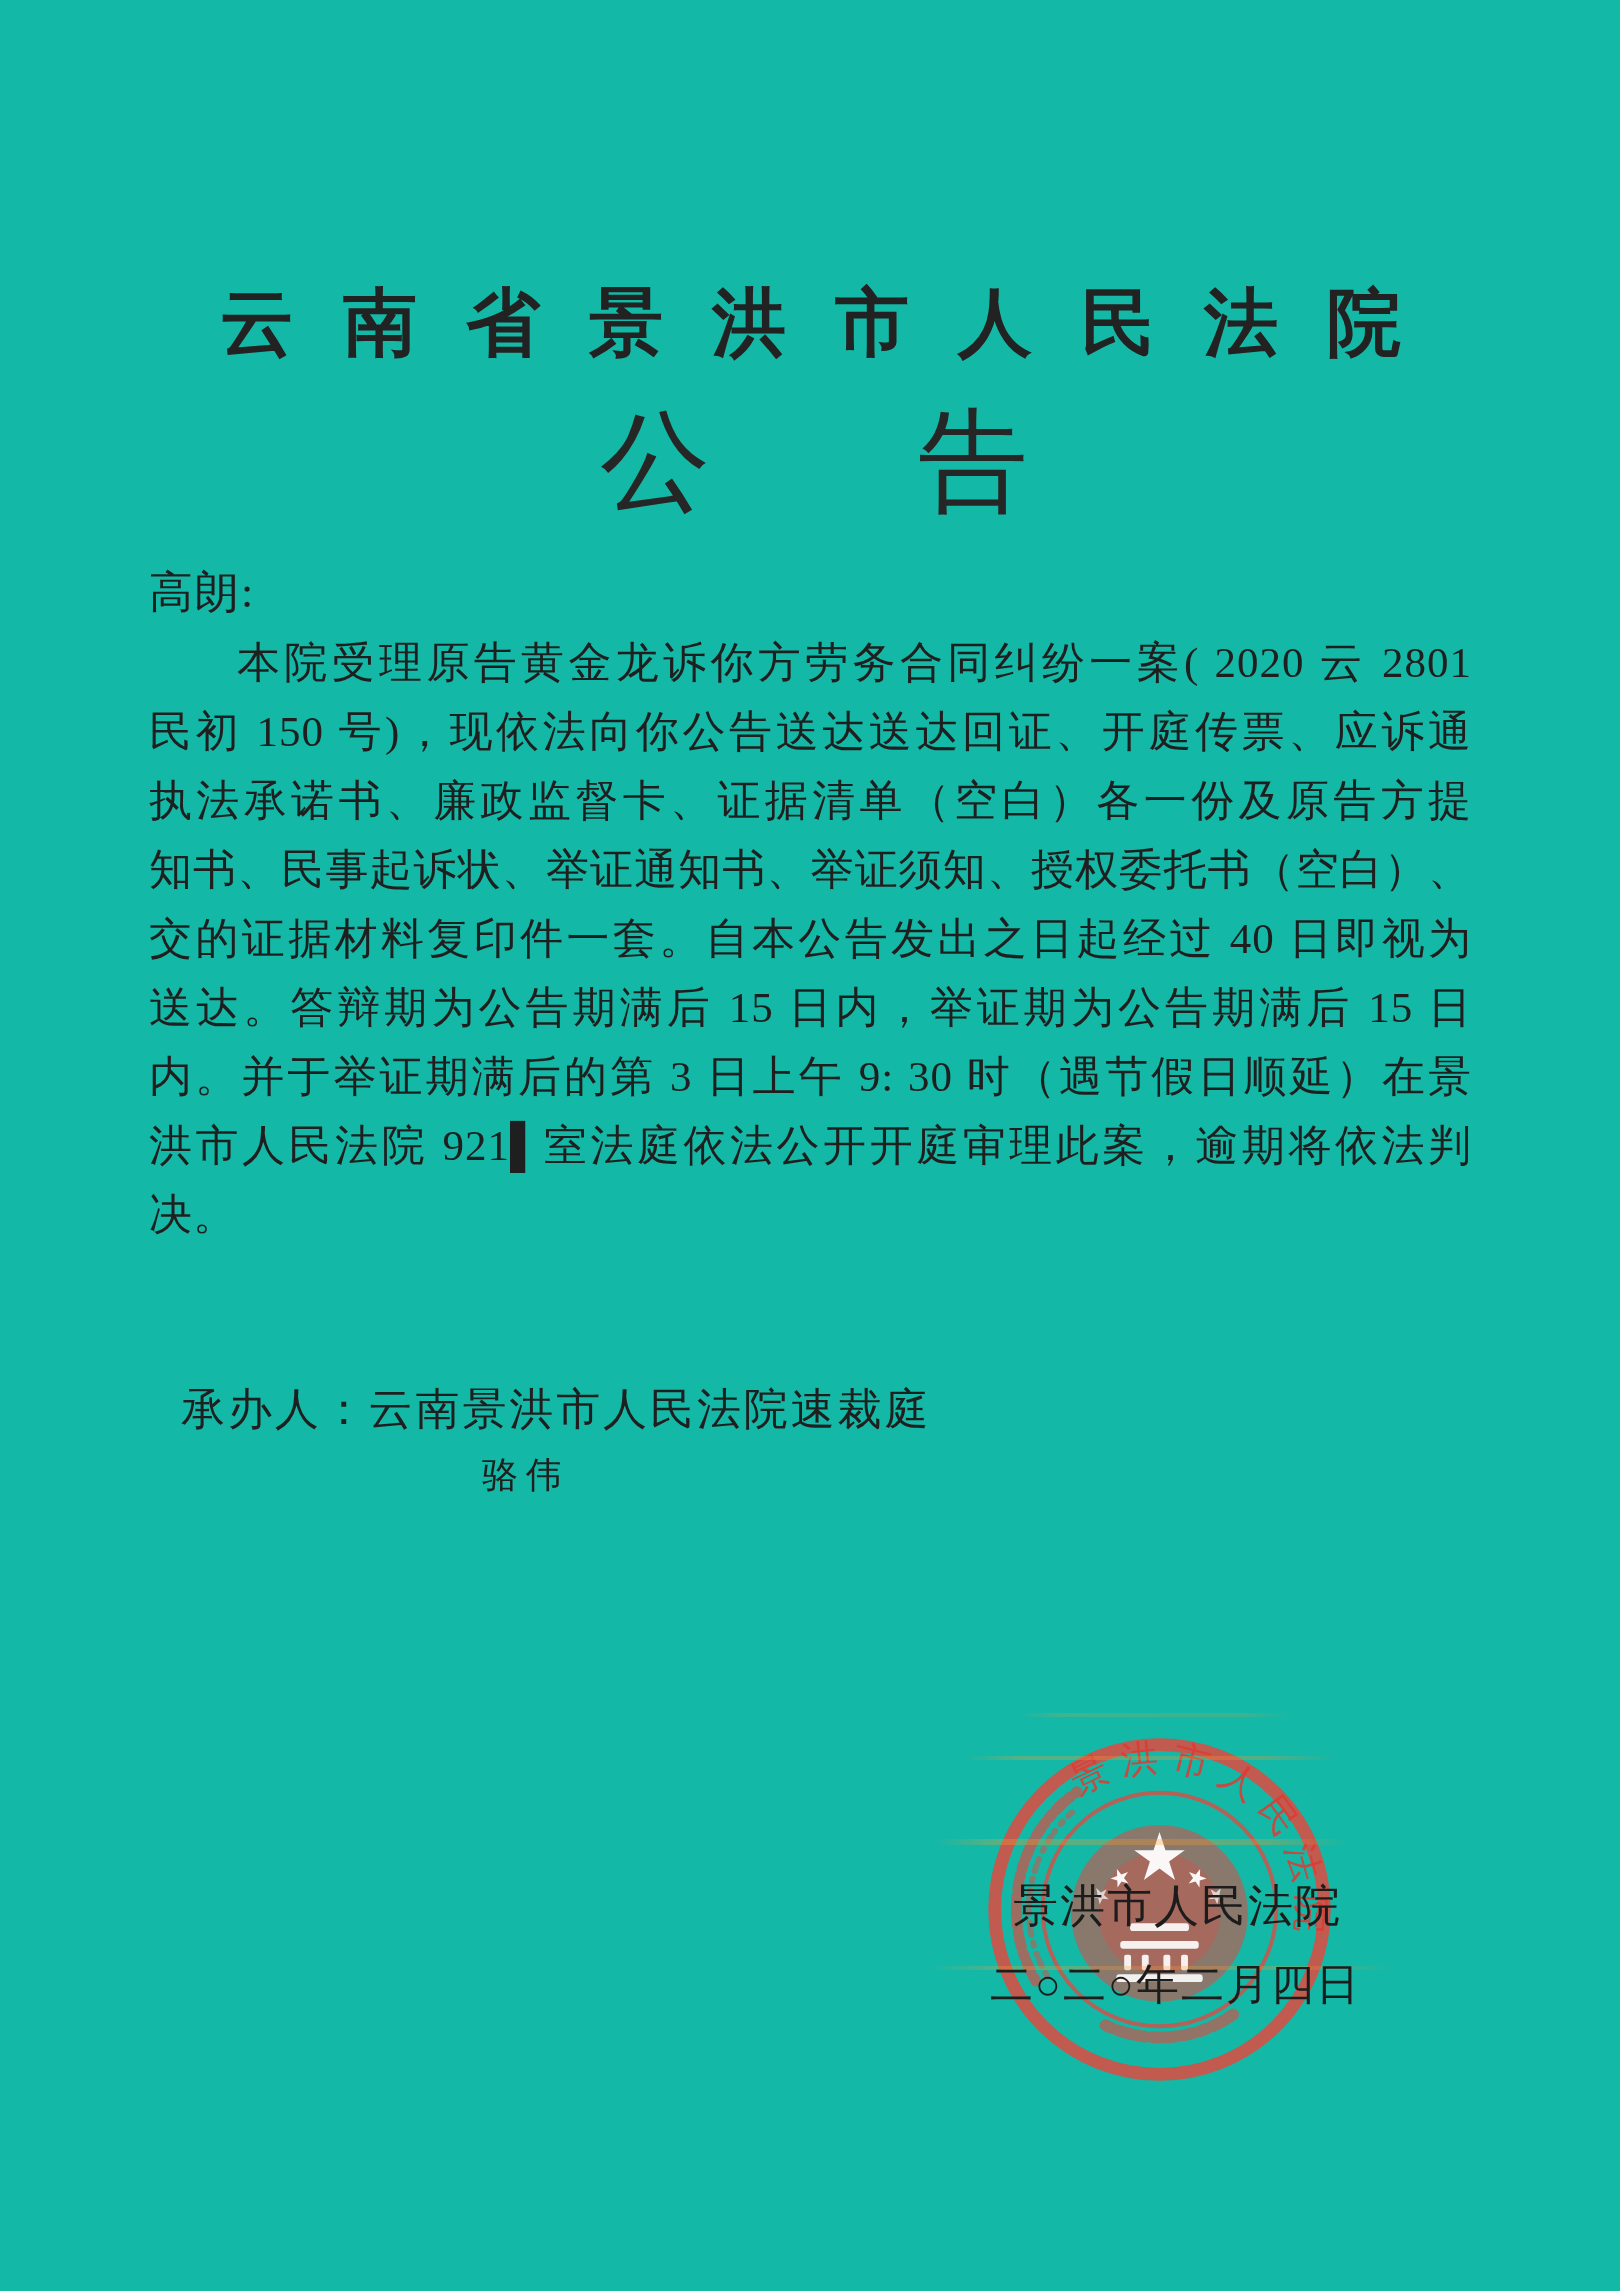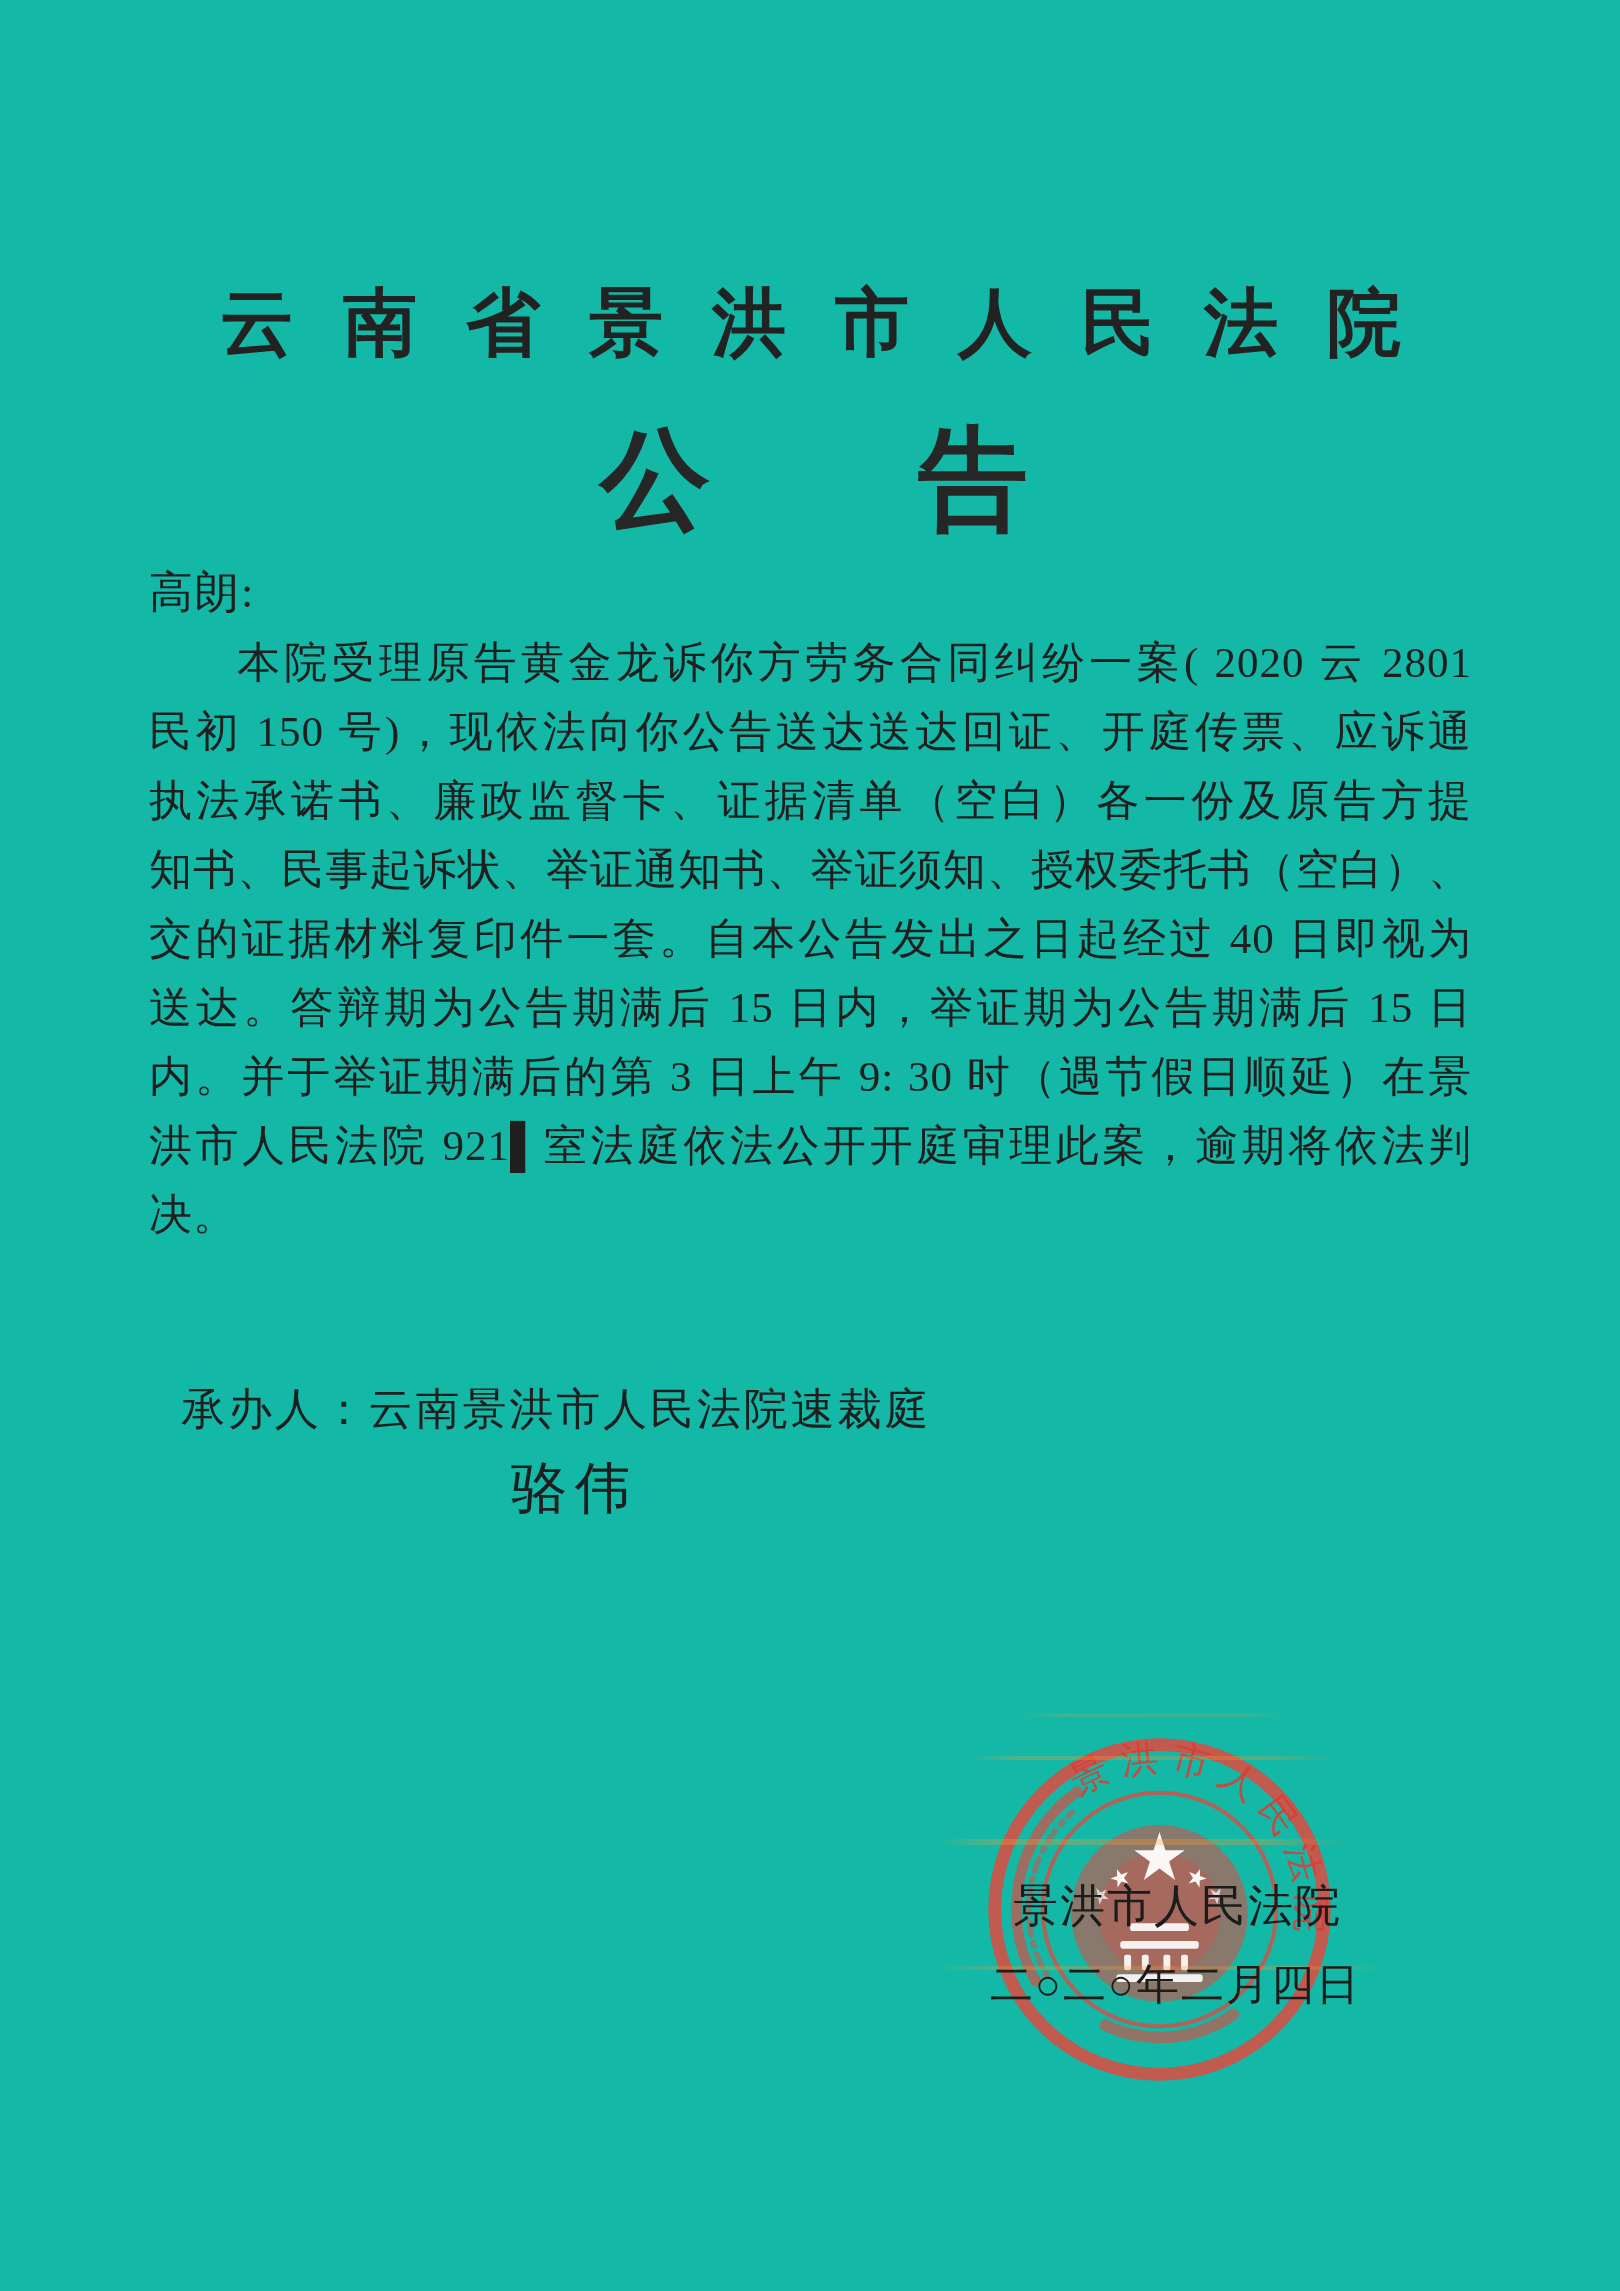--- a/index.html
+++ b/index.html
@@ -12,22 +12,22 @@
     color:#1f1f1f;
     overflow:hidden;
   }
   .court-title{
     position:absolute;top:274px;left:220px;
     font-size:74px;font-weight:600;
     letter-spacing:49px;white-space:nowrap;
     color:#222;
   }
   .notice-heading{
-    position:absolute;top:406px;left:600px;
-    font-size:110px;font-weight:700;
+    position:absolute;top:388px;left:600px;
+    font-size:110px;font-weight:400;
     letter-spacing:208px;white-space:nowrap;
     color:#262626;
   }
   .salutation{
     position:absolute;top:563px;left:149px;
     font-size:44px;letter-spacing:2px;
   }
   .notice-body{
     position:absolute;top:628px;left:149px;width:1323px;
     font-size:43px;line-height:69px;letter-spacing:1px;
@@ -37,21 +37,21 @@
     text-align-last:justify;
   }
   .body-line:first-child{ text-indent:88px; }
   .body-line:last-child{ text-align-last:left; }
   .handler-line{
     position:absolute;top:1380px;left:149px;
     font-size:44px;letter-spacing:2.9px;margin-left:32px;
   }
   .handler-name{
     position:absolute;top:1451px;left:482px;
-    font-size:56px;letter-spacing:7.8px;margin-left:29px;
+    font-size:36px;letter-spacing:7.8px;
   }
   .seal-svg{
     position:absolute;left:977px;top:1727px;
     width:365px;height:365px;
   }
   .seal-court-name{
     position:absolute;top:1876px;left:1013px;
     font-size:45px;letter-spacing:2px;
     color:#1c1c1c;white-space:nowrap;
   }

